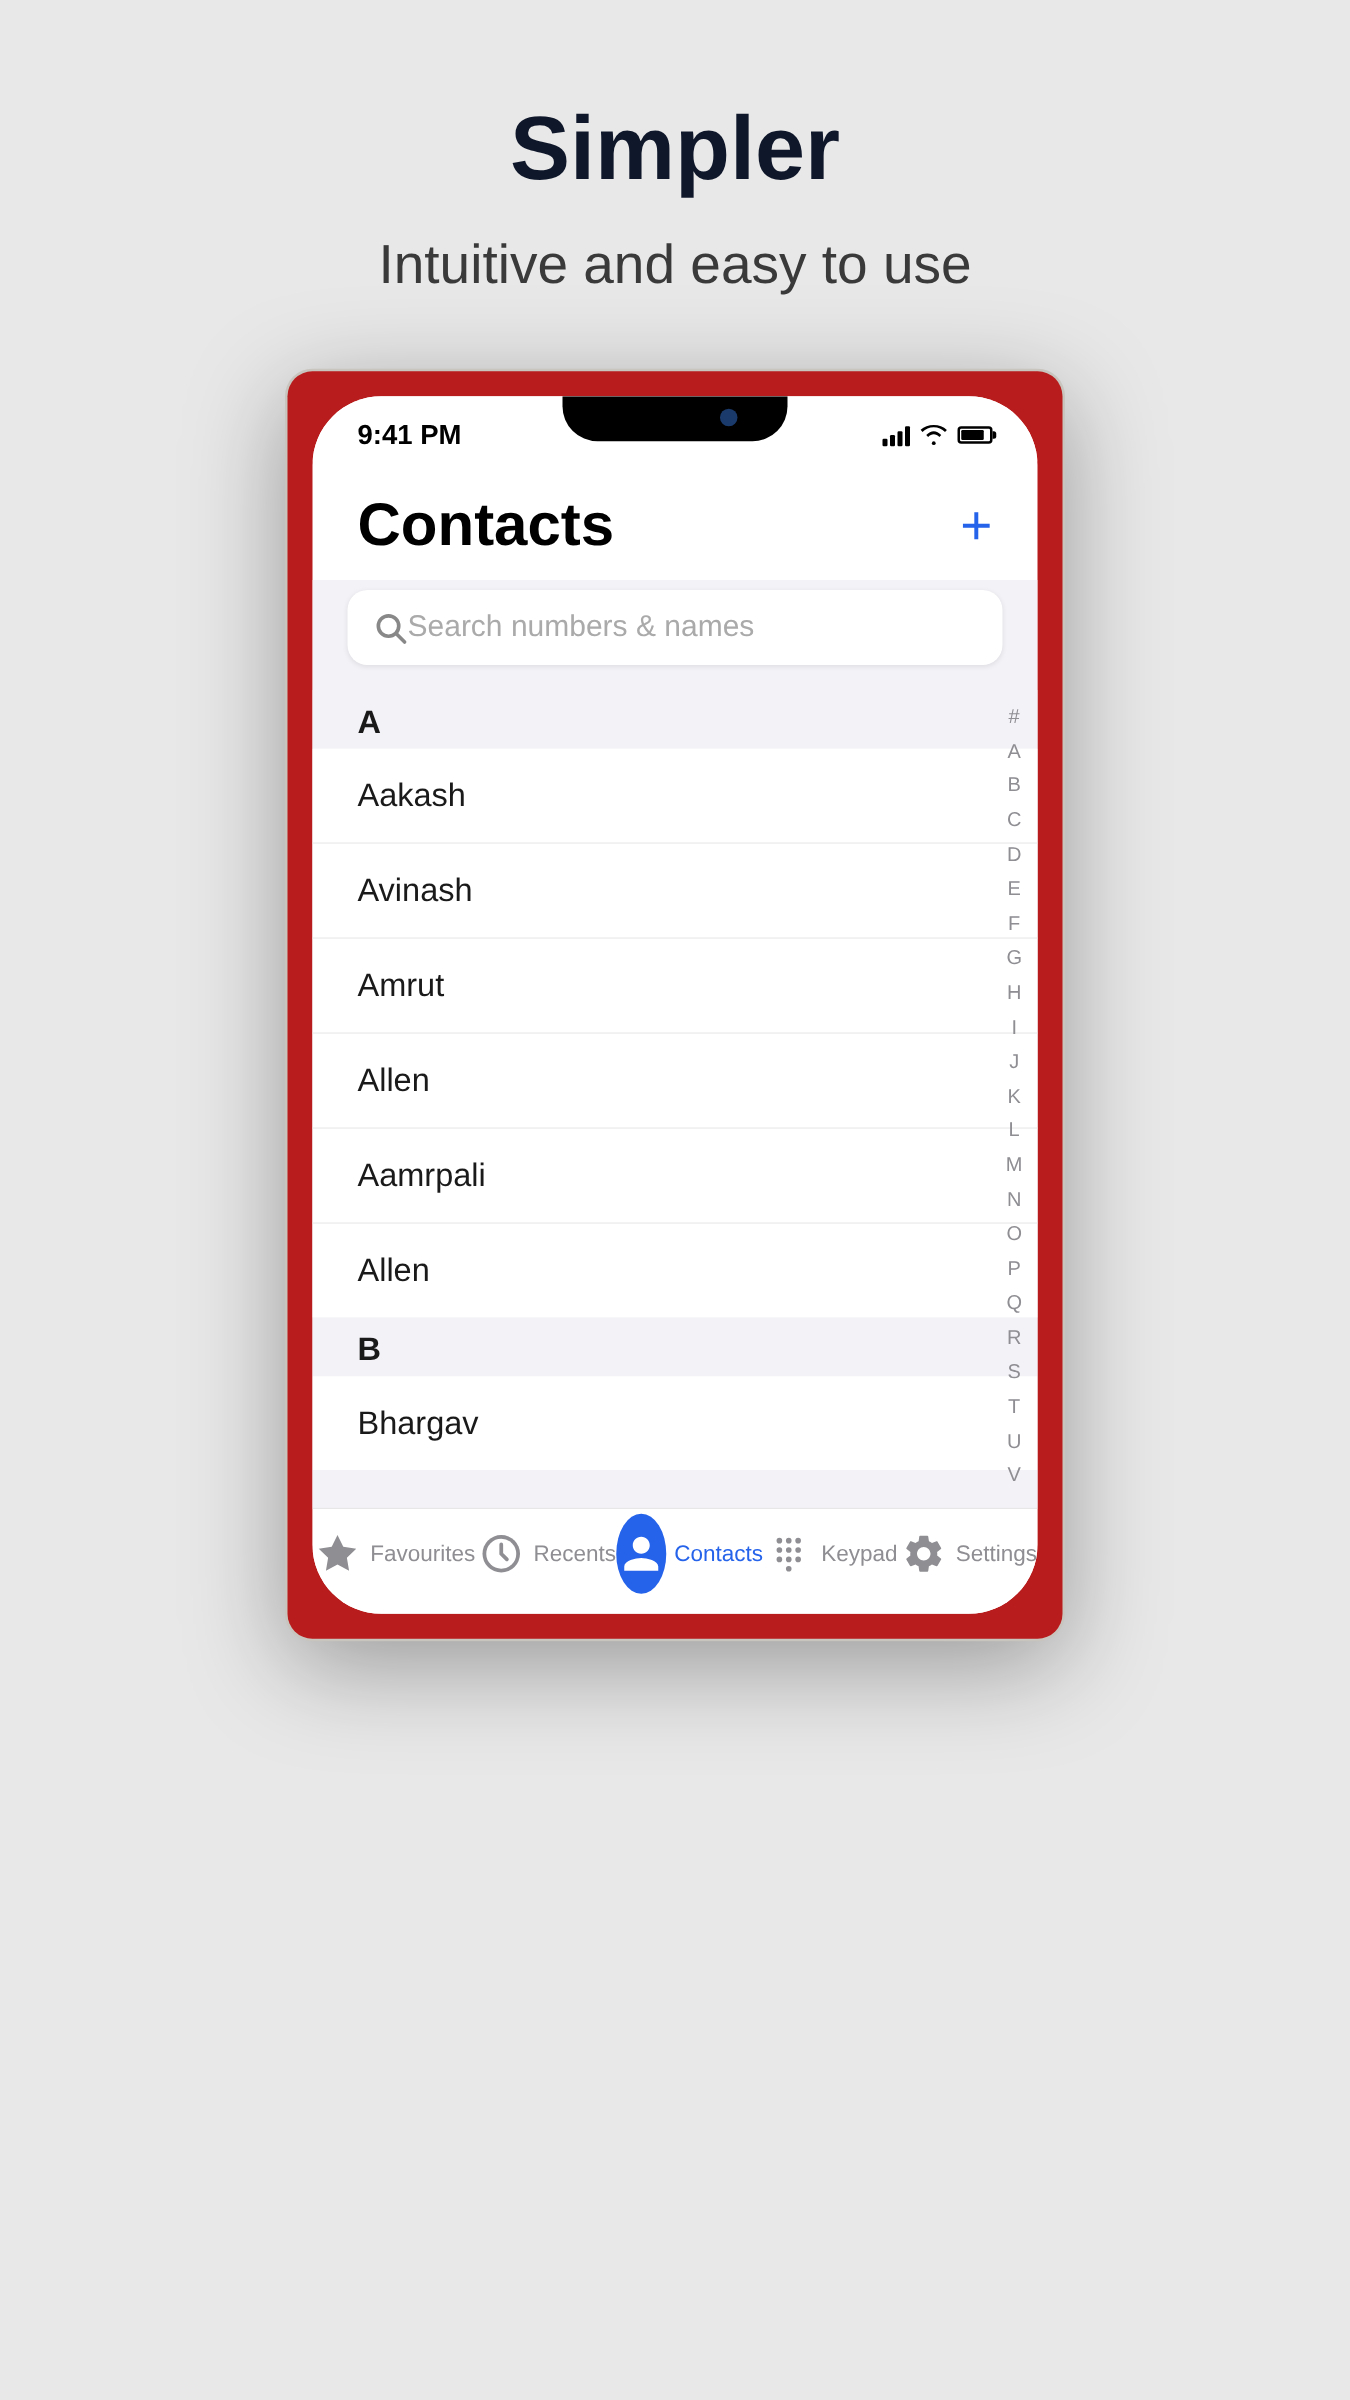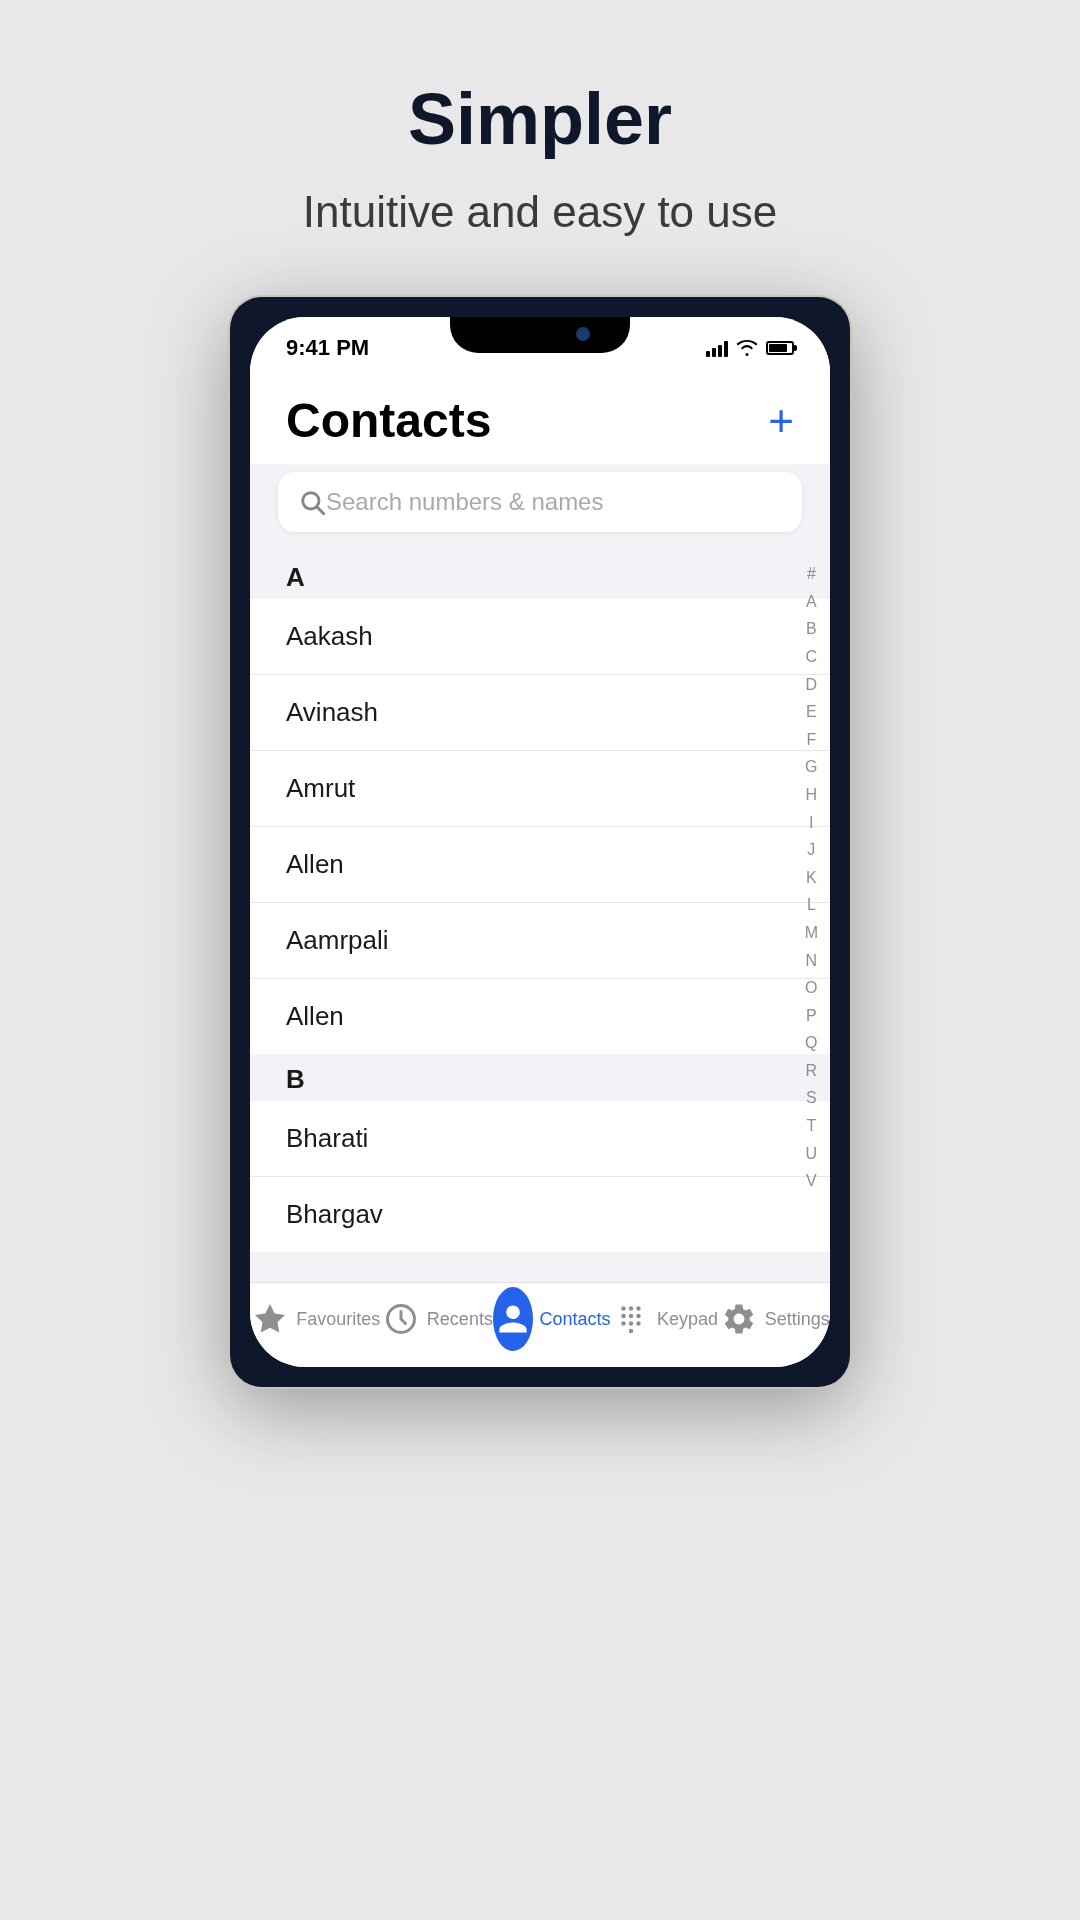--- a/index.html
+++ b/index.html
@@ -31,22 +31,22 @@
     .promo-subtitle {
       font-size: 44px;
       font-weight: 400;
       color: #3a3a3a;
       margin-top: 28px;
     }
 
     
     .phone-frame {
       width: 620px;
-      background: #0f172a;
-      border-radius: 32px;
+      background: #b91c1c;
+      border-radius: 20px;
       padding: 20px;
       box-shadow: 0 0 0 2px #c8c4be, 0 20px 80px rgba(0,0,0,0.35);
       position: relative;
       margin-top: 20px;
     }
 
     .phone-inner {
       background: #fff;
       border-radius: 55px;
       overflow: hidden;
@@ -373,21 +373,20 @@
         <div class="contact-item">Aakash</div>
         <div class="contact-item">Avinash</div>
         <div class="contact-item">Amrut</div>
         <div class="contact-item">Allen</div>
         <div class="contact-item">Aamrpali</div>
         <div class="contact-item">Allen</div>
       </div>
 
       <div class="section-header">B</div>
       <div class="contact-section-bg">
-        <div class="contact-item">Bharati</div>
         <div class="contact-item">Bhargav</div>
       </div>
 
       <div style="height: 30px; background: #f2f2f7;"></div>
     </div>
 
     <div class="tab-bar">
 
       <div class="tab-item">
         <div class="tab-icon">

